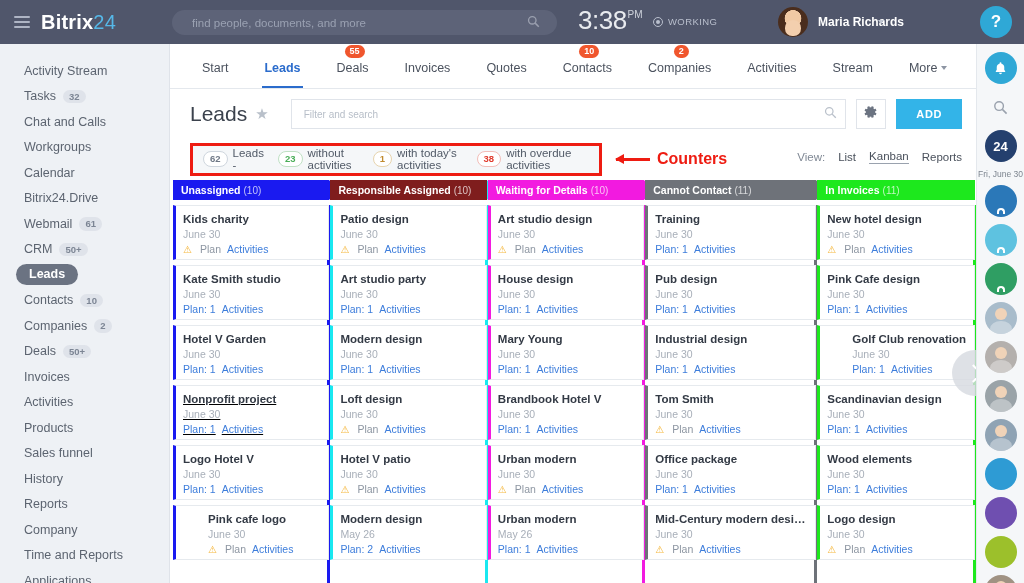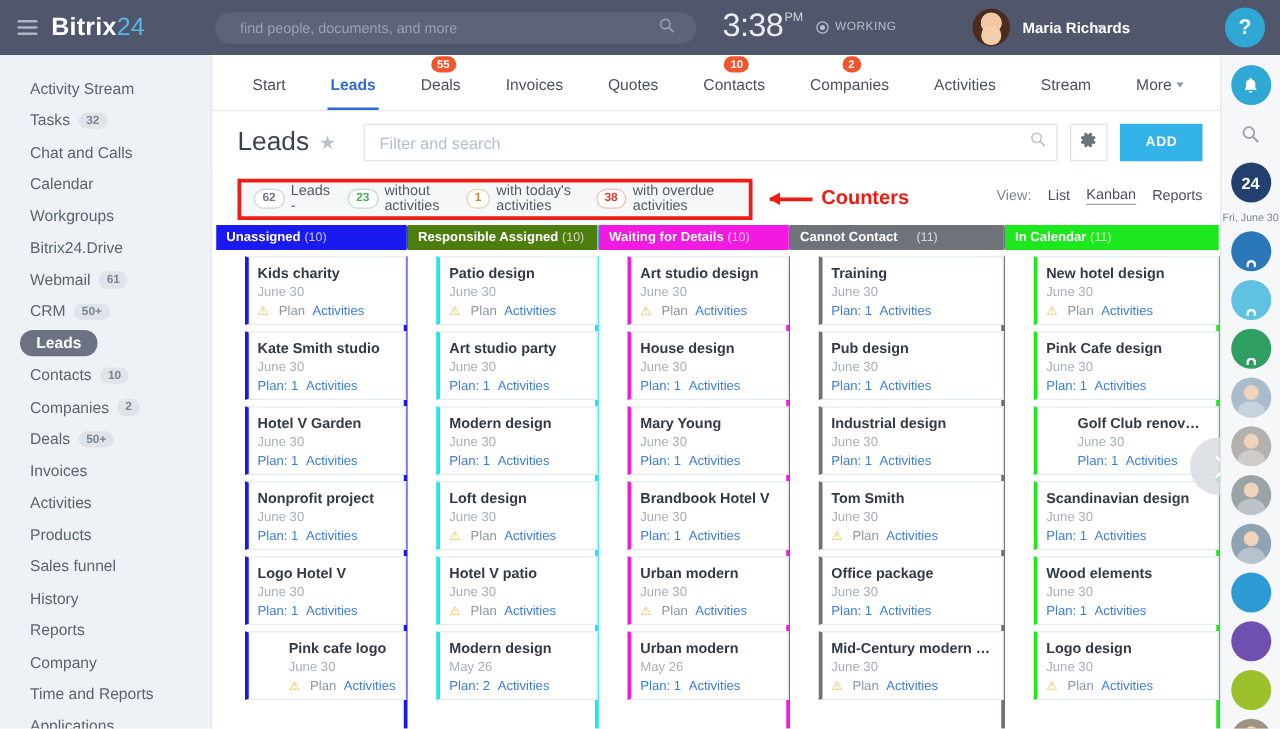--- a/index.html
+++ b/index.html
@@ -95,21 +95,21 @@
   .tab .dcaret { display:inline-block; width:0; height:0; margin-left:4px; vertical-align: 2px;
     border-left:3px solid transparent; border-right:3px solid transparent; border-top:4px solid #8d95a3;}
 
   .pagehead { height: 50px; display: flex; align-items: center; padding: 0 14px 0 20px; background: #fff;}
   .pagetitle { font-size: 21px; color: #3b424d; font-weight: normal; }
   .star { color: #b9c0ca; font-size: 15px; margin-left: 8px; cursor: pointer; }
   .filter-box {
     flex: 1; margin-left: 22px; height: 30px; background: #fff; border: 1px solid #e0e4ea;
     display: flex; align-items: center; padding: 0 8px 0 12px;
   }
-  .filter-box input { flex: 1; border: 0; outline: none; font-size: 13px; color: #65707f;
+  .filter-box input { flex: 1; border: 0; outline: none; font-size: 10px; color: #65707f;
       font-family: "Liberation Sans", sans-serif; background: transparent;}
   .filter-box input::placeholder { color: #b7bec8; }
   .gear-btn { width: 30px; height: 30px; border: 1px solid #e0e4ea; background: #fff;
       margin-left: 10px; display:flex; align-items:center; justify-content:center; cursor:pointer;}
   .add-btn { margin-left: 10px; height: 30px; padding: 0 20px; background: #33b4e8; color: #fff;
       font-size: 11px; font-weight: bold; letter-spacing: .6px; border: 0; cursor: pointer;
       font-family: "Liberation Sans", sans-serif;}
 
   
   .counters-row { position: relative; height: 40px; display: flex; align-items: center; padding-left: 20px; }
@@ -146,21 +146,21 @@
     padding-left: 8px; color: #fff; font-size: 10.5px; font-weight: bold; white-space: nowrap;
   }
   .col-head .hcount { font-weight: normal; opacity: .72; margin-left: 3px; font-size: 10px; }
   .col-head .chev {
     position: absolute; right: -9px; top: 0; width: 0; height: 0;
     border-top: 10px solid transparent; border-bottom: 10px solid transparent;
   }
   .cards { padding-top: 5px; }
   .card {
     background: #fff; border: 1px solid #e6eaee; border-left-width: 3px;
-    height: 55px; margin-bottom: 5px; padding: 7px 8px 0 7px; cursor: pointer; position: relative; margin-left: 23px;
+    height: 55px; margin-bottom: 5px; padding: 7px 8px 0 7px; cursor: pointer; position: relative;
   }
   .card .ttl { font-size: 11.5px; color: #333a45; font-weight: bold; white-space: nowrap;
                overflow: hidden; text-overflow: ellipsis; }
   .card .dt { font-size: 10.5px; color: #a8afb9; margin-top: 3px; }
   .card .row3 { display: flex; align-items: center; margin-top: 3px; gap: 6px; }
   .card .plan-link { font-size: 10.5px; color: #3d7ddb; }
   .card .plan-warn { font-size: 10.5px; color: #8d96a2; }
   .card .warn-ic { font-size: 10px; color: #f5b942; margin-right: 2px; }
   .card .act { font-size: 10.5px; color: #3d7ddb; }
   .col-bg-strip { position: absolute; right: -1px; top: 25px; bottom: 0; width: 3px; }
@@ -235,24 +235,24 @@
         <span>Activity Stream</span>
       </div>
       <div class="nav-item">
         <span>Tasks</span>
         <span class="cnt">32</span>
       </div>
       <div class="nav-item">
         <span>Chat and Calls</span>
       </div>
       <div class="nav-item">
+        <span>Workgroups</span>
+      </div>
+      <div class="nav-item">
         <span>Calendar</span>
-      </div>
-      <div class="nav-item">
-        <span>Workgroups</span>
       </div>
       <div class="nav-item">
         <span>Bitrix24.Drive</span>
       </div>
       <div class="nav-item">
         <span>Webmail</span>
         <span class="cnt">61</span>
       </div>
       <div class="nav-item">
         <span>CRM</span>
@@ -390,21 +390,21 @@
               </div>
             </div>
             <div class="card" style="border-left-color: rgb(26, 26, 240);">
               <div class="ttl">Hotel V Garden</div>
               <div class="dt">June 30</div>
               <div class="row3">
                 <span class="plan-link">Plan: 1</span>
                 <span class="act">Activities</span>
               </div>
             </div>
-            <div class="card" style="border-left-color: rgb(26, 26, 240);">
+            <div class="card" style="border-left-color: rgb(26, 26, 240); text-decoration: underline;">
               <div class="ttl">Nonprofit project</div>
               <div class="dt">June 30</div>
               <div class="row3">
                 <span class="plan-link">Plan: 1</span>
                 <span class="act">Activities</span>
               </div>
             </div>
             <div class="card" style="border-left-color: rgb(26, 26, 240);">
               <div class="ttl">Logo Hotel V</div>
               <div class="dt">June 30</div>
@@ -418,21 +418,21 @@
               <div class="dt">June 30</div>
               <div class="row3">
                 <span class="warn-ic">⚠</span>
                 <span class="plan-warn">Plan</span>
                 <span class="act">Activities</span>
               </div>
             </div>
           </div>
         </div>
         <div class="col">
-          <div class="col-head" style="background: #4d7c0f;">
+          <div class="col-head" style="background: #7f1d1d;">
             <span>Responsible Assigned</span>
             <span class="hcount">(10)</span>
             <span class="chev" style="border-left: 9px solid rgb(25, 232, 240);"></span>
           </div>
           <div class="col-bg-strip" style="background: rgb(25, 232, 240);"></div>
           <div class="cards">
             <div class="card" style="border-left-color: rgb(25, 232, 240);">
               <div class="ttl">Patio design</div>
               <div class="dt">June 30</div>
               <div class="row3">
@@ -539,21 +539,21 @@
               <div class="ttl">Urban modern</div>
               <div class="dt">May 26</div>
               <div class="row3">
                 <span class="plan-link">Plan: 1</span>
                 <span class="act">Activities</span>
               </div>
             </div>
           </div>
         </div>
         <div class="col">
-          <div class="col-head" style="background: rgb(110, 114, 121); gap: 12px;">
+          <div class="col-head" style="background: rgb(110, 114, 121);">
             <span>Cannot Contact</span>
             <span class="hcount">(11)</span>
             <span class="chev" style="border-left: 9px solid rgb(110, 114, 121);"></span>
           </div>
           <div class="col-bg-strip" style="background: rgb(110, 114, 121);"></div>
           <div class="cards">
             <div class="card" style="border-left-color: rgb(110, 114, 121);">
               <div class="ttl">Training</div>
               <div class="dt">June 30</div>
               <div class="row3">
@@ -600,21 +600,21 @@
               <div class="row3">
                 <span class="warn-ic">⚠</span>
                 <span class="plan-warn">Plan</span>
                 <span class="act">Activities</span>
               </div>
             </div>
           </div>
         </div>
         <div class="col">
           <div class="col-head" style="background: rgb(29, 232, 29);">
-            <span>In Calendar</span>
+            <span>In Invoices</span>
             <span class="hcount">(11)</span>
           </div>
           <div class="col-bg-strip" style="background: rgb(29, 232, 29);"></div>
           <div class="cards">
             <div class="card" style="border-left-color: rgb(29, 232, 29);">
               <div class="ttl">New hotel design</div>
               <div class="dt">June 30</div>
               <div class="row3">
                 <span class="warn-ic">⚠</span>
                 <span class="plan-warn">Plan</span>

